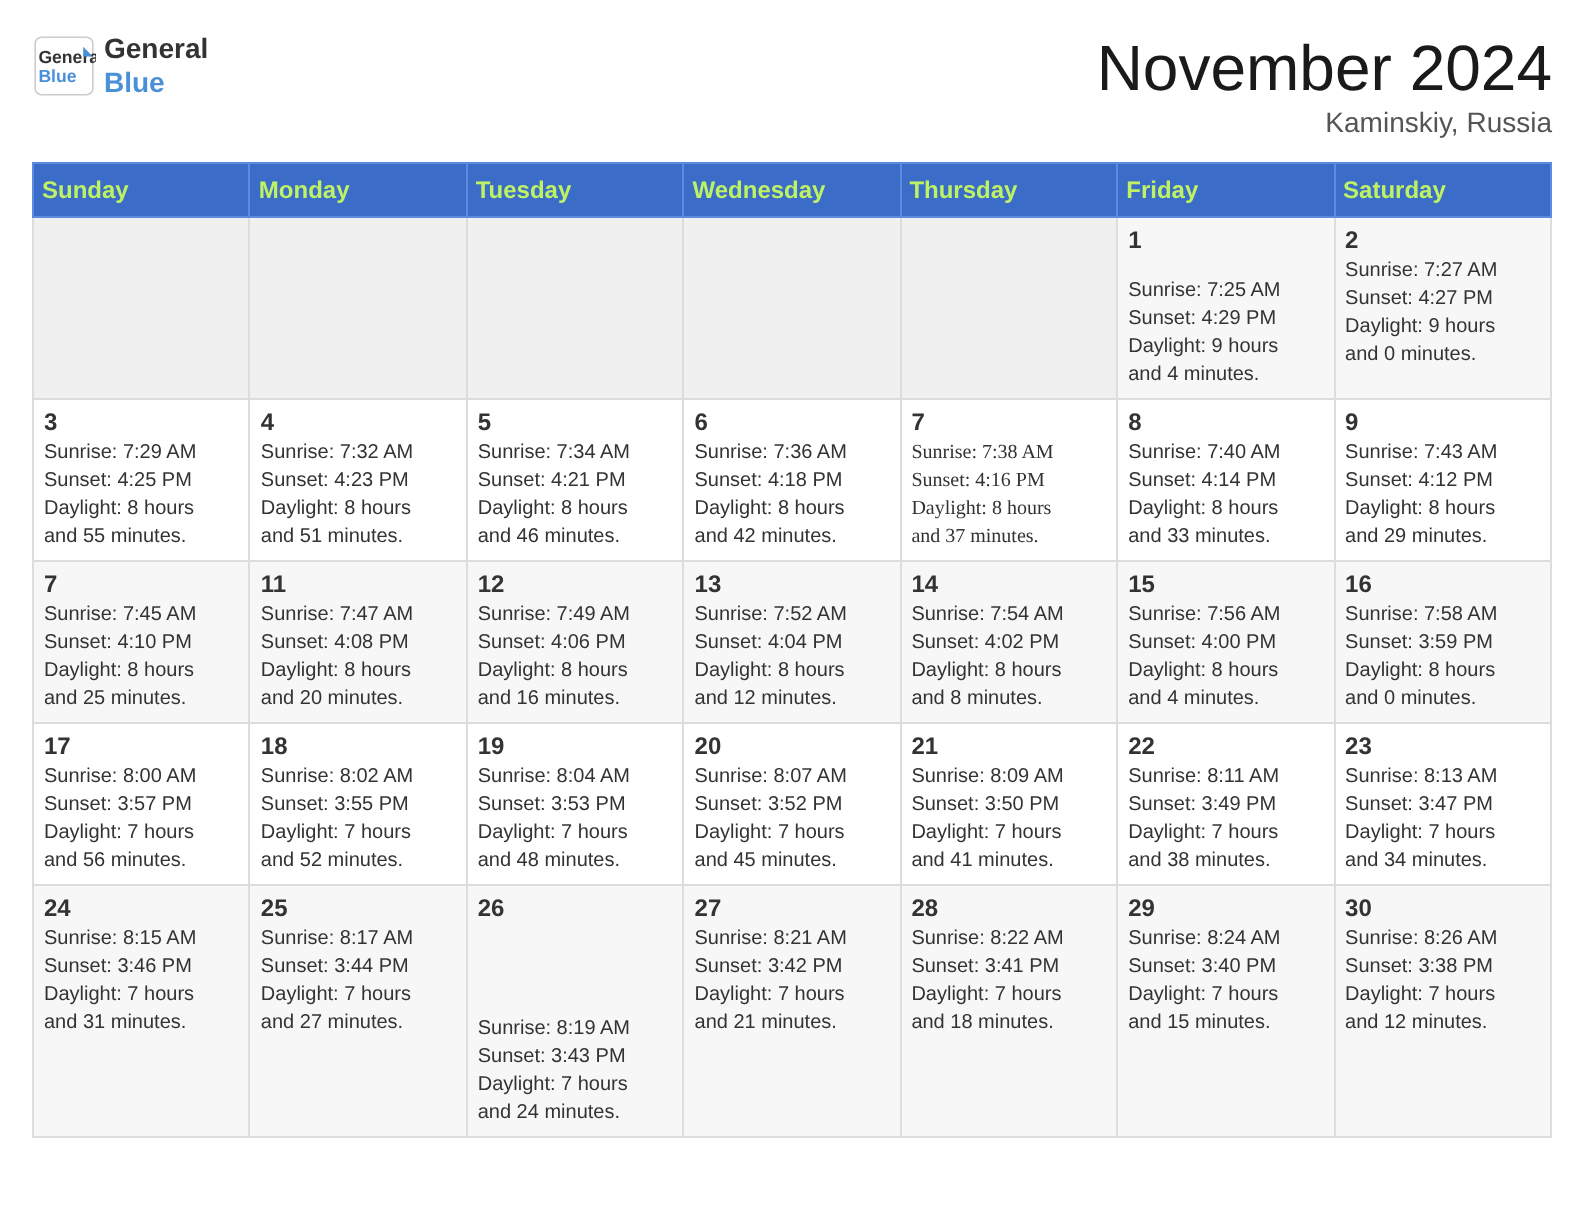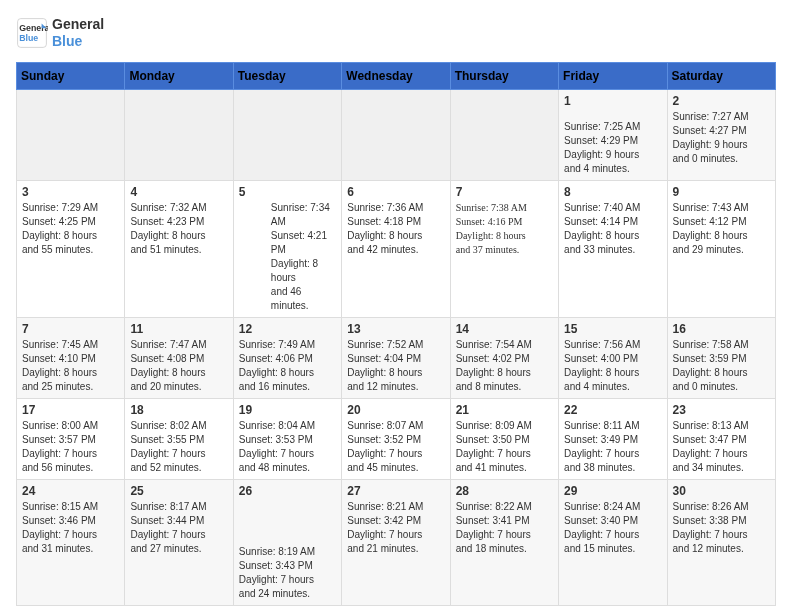--- a/index.html
+++ b/index.html
@@ -39,21 +39,21 @@
     }
     table {
       width: 100%;
       border-collapse: collapse;
       table-layout: fixed;
     }
     thead tr {
       background-color: #3a6cc8;
     }
     thead th {
-      color: #000000;
+      color: #bef264;
       font-size: 12px;
       font-weight: bold;
       padding: 6px 4px;
       text-align: left;
       border: 1px solid #5a8de0;
     }
     tbody tr {
       background: #fff;
     }
     tbody tr:nth-child(odd) {
@@ -92,20 +92,24 @@
       <text x="4" y="30" font-size="11" font-weight="bold" fill="#4a90d9" font-family="Arial">Blue</text>
       <polygon points="32,8 38,14 32,14" fill="#4a90d9"></polygon>
     </svg>
     <div>
       <div style="font-size:14px; font-weight:bold; line-height:1.2;">
         <span style="color:#333;">General</span><br>
         <span style="color:#4a90d9;">Blue</span>
       </div>
     </div>
   </div>
+  <div class="title-area">
+    <div class="month-title">November 2024</div>
+    <div class="location">Kaminskiy, Russia</div>
+  </div>
 </div>
 
 <table>
   <thead>
     <tr>
     <th>Sunday</th>
         <th>Monday</th>
         <th>Tuesday</th>
         <th>Wednesday</th>
         <th>Thursday</th>
@@ -145,21 +149,21 @@
         </td>
         <td>
           <div class="day-number">4</div>
           <div class="day-info" style="white-space: pre-line;">Sunrise: 7:32 AM
 Sunset: 4:23 PM
 Daylight: 8 hours
 and 51 minutes.</div>
         </td>
         <td>
           <div class="day-number">5</div>
-          <div class="day-info" style="white-space: pre-line; margin-left: 32px;">Sunrise: 7:34 AM
+          <div class="day-info" style="white-space: pre-line;">Sunrise: 7:34 AM
 Sunset: 4:21 PM
 Daylight: 8 hours
 and 46 minutes.</div>
         </td>
         <td>
           <div class="day-number">6</div>
           <div class="day-info" style="white-space: pre-line;">Sunrise: 7:36 AM
 Sunset: 4:18 PM
 Daylight: 8 hours
 and 42 minutes.</div>

